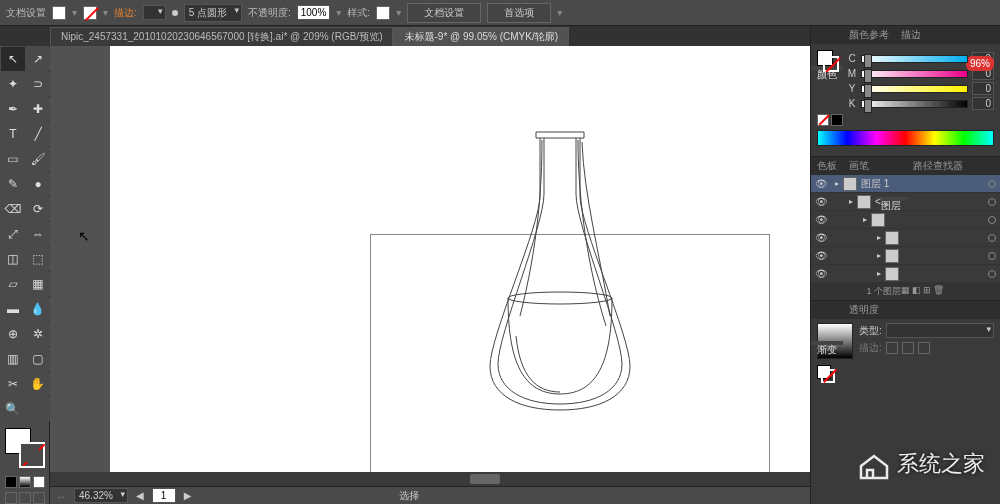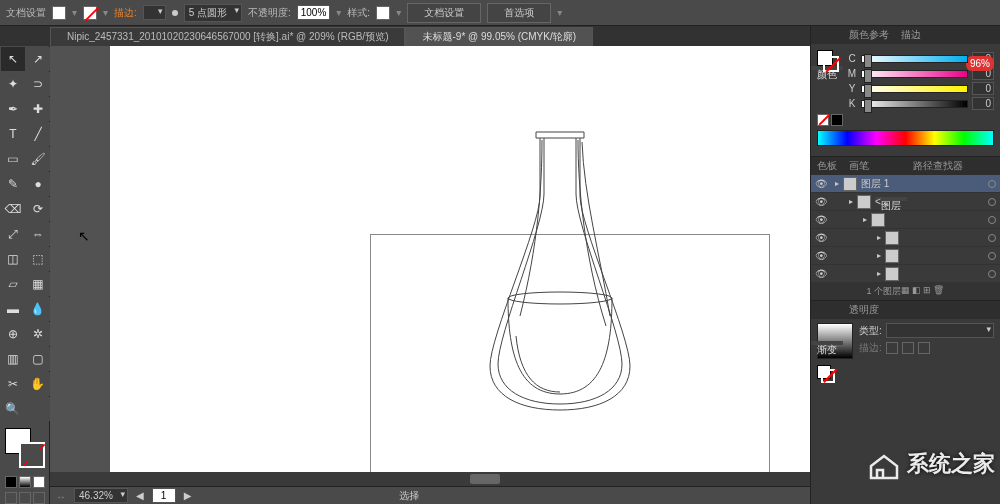--- a/index.html
+++ b/index.html
@@ -8,21 +8,21 @@
 .topbar .label { color: #bbb; }
 .swatch { width: 14px; height: 14px; border: 1px solid #666; display: inline-block; }
 .swatch.white { background: #fff; }
 .swatch.none { background: #fff; position: relative; }
 .swatch.none::after { content: ""; position: absolute; left: -1px; top: 50%; width: 18px; height: 2px; background: red; transform: rotate(-45deg); }
 .dd { background: #333; border: 1px solid #555; padding: 1px 14px 1px 4px; position: relative; color: #ccc; }
 .dd::after { content: "▾"; position: absolute; right: 2px; top: 0; font-size: 9px; }
 .input { background: #fff; color: #000; border: 1px solid #555; padding: 1px 3px; font-size: 10px; }
 .btn { background: #444; border: 1px solid #666; padding: 2px 16px; color: #ccc; }
 .tabbar { height: 20px; background: #323232; display: flex; align-items: flex-end; padding-left: 50px; gap: 0; }
-.tab { background: #3a3a3a; border: 1px solid #555; border-bottom: none; padding: 2px 16px; font-size: 10px; color: #bbb; }
+.tab { background: #3a3a3a; border: 1px solid #555; border-bottom: none; padding: 2px 10px; font-size: 10px; color: #bbb; }
 .tab.active { background: #525252; color: #ddd; }
 .main { position: absolute; top: 46px; left: 50px; right: 190px; bottom: 18px; background: #525252; }
 .canvas-wrap { position: absolute; inset: 0; overflow: hidden; }
 .canvas { position: absolute; left: 60px; top: -10px; width: 720px; height: 460px; background: #fff; }
 .artboard { position: absolute; left: 260px; top: 198px; width: 400px; height: 280px; border: 1px solid #888; }
 .flask { position: absolute; left: 350px; top: 90px; }
 .toolcol { position: absolute; left: 0; top: 46px; width: 50px; bottom: 0; background: #4a4a4a; border-right: 1px solid #222; }
 .toolgrid { display: grid; grid-template-columns: 24px 24px; gap: 1px; padding: 1px; }
 .tool { width: 24px; height: 24px; background: #4a4a4a; display: flex; align-items: center; justify-content: center; color: #ddd; font-size: 12px; position: relative; }
 .tool.sel { background: #2a2a2a; }
@@ -51,21 +51,21 @@
 .thumb { width: 14px; height: 14px; background: #ccc; border: 1px solid #666; margin-left: var(--ind, 0); }
 .disc { width: 8px; height: 8px; border-radius: 50%; border: 1px solid #888; margin-left: auto; }
 .panel-footer { display: flex; justify-content: center; padding: 2px 6px; background: #333; font-size: 9px; color: #999; }
 .grad-panel { border-top: 1px solid #222; padding: 6px; }
 .grad-prev { width: 36px; height: 36px; background: linear-gradient(to bottom, #fff, #000); border: 1px solid #222; float: left; margin-right: 6px; }
 .grad-row { display: flex; align-items: center; gap: 4px; margin: 3px 0; }
 .statusbar { position: absolute; left: 50px; right: 190px; bottom: 0; height: 18px; background: #4a4a4a; border-top: 1px solid #222; display: flex; align-items: center; padding: 0 6px; gap: 8px; font-size: 10px; }
 .scroll-h { position: absolute; left: 0; right: 0; bottom: 0; height: 14px; background: #3a3a3a; }
 .scroll-h .thumb-s { position: absolute; left: 420px; width: 30px; top: 2px; height: 10px; background: #666; border-radius: 2px; }
 .bdg { position: absolute; right: 6px; top: 30px; background: #d33; color: #fff; font-size: 10px; padding: 2px 4px; border-radius: 6px; }
-.watermark { position: absolute; right: 5px; bottom: 24px; color: #fff; font-size: 22px; font-weight: bold; text-shadow: 0 0 4px #000; opacity: .9; pointer-events: none; }
+.watermark { position: absolute; right: 15px; bottom: 24px; color: #fff; font-size: 22px; font-weight: normal; text-shadow: 0 0 4px #000; opacity: .9; pointer-events: none; }
 .cursor { position: absolute; left: 78px; top: 228px; font-size: 14px; color: #000; pointer-events: none; }
 </style>
 </head>
 <body>
 
 <div class="topbar">
   <span class="label">文档设置</span>
   <span class="swatch white"></span>
   <span style="color:#888">▾</span>
   <span class="swatch none"></span>

